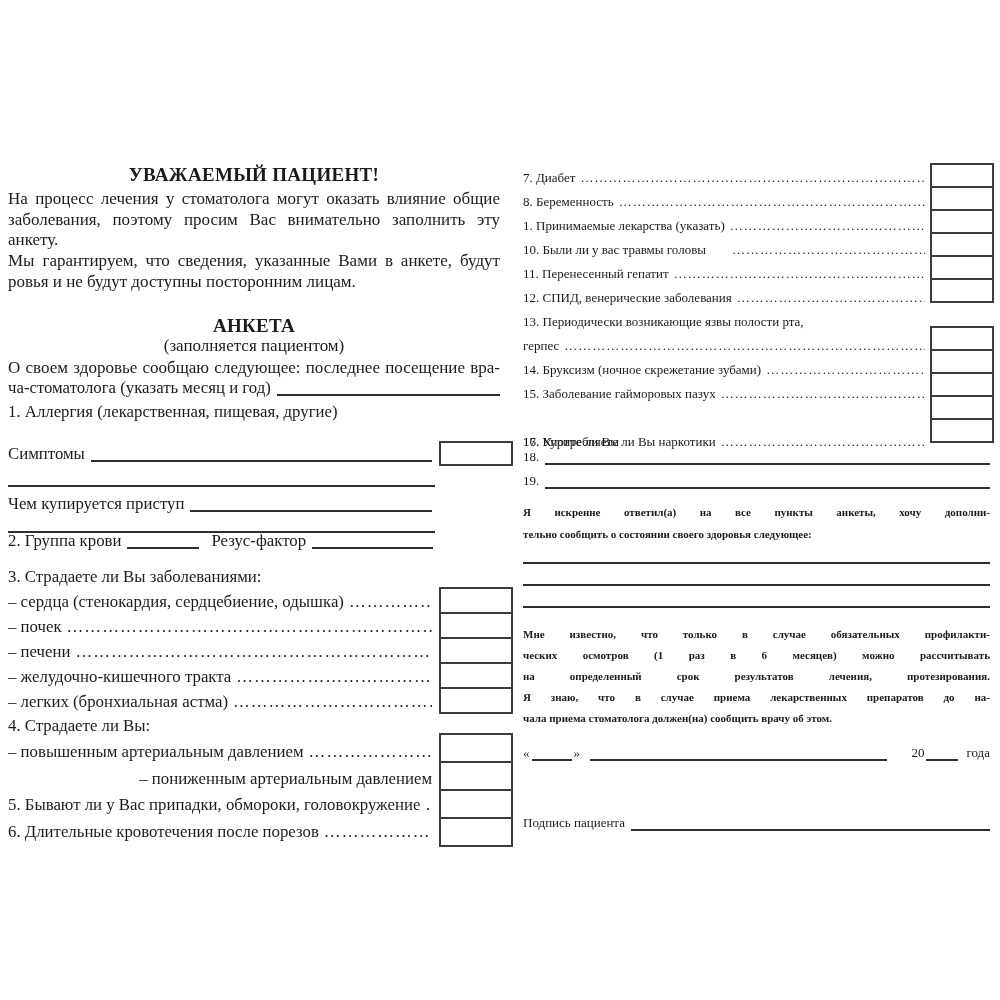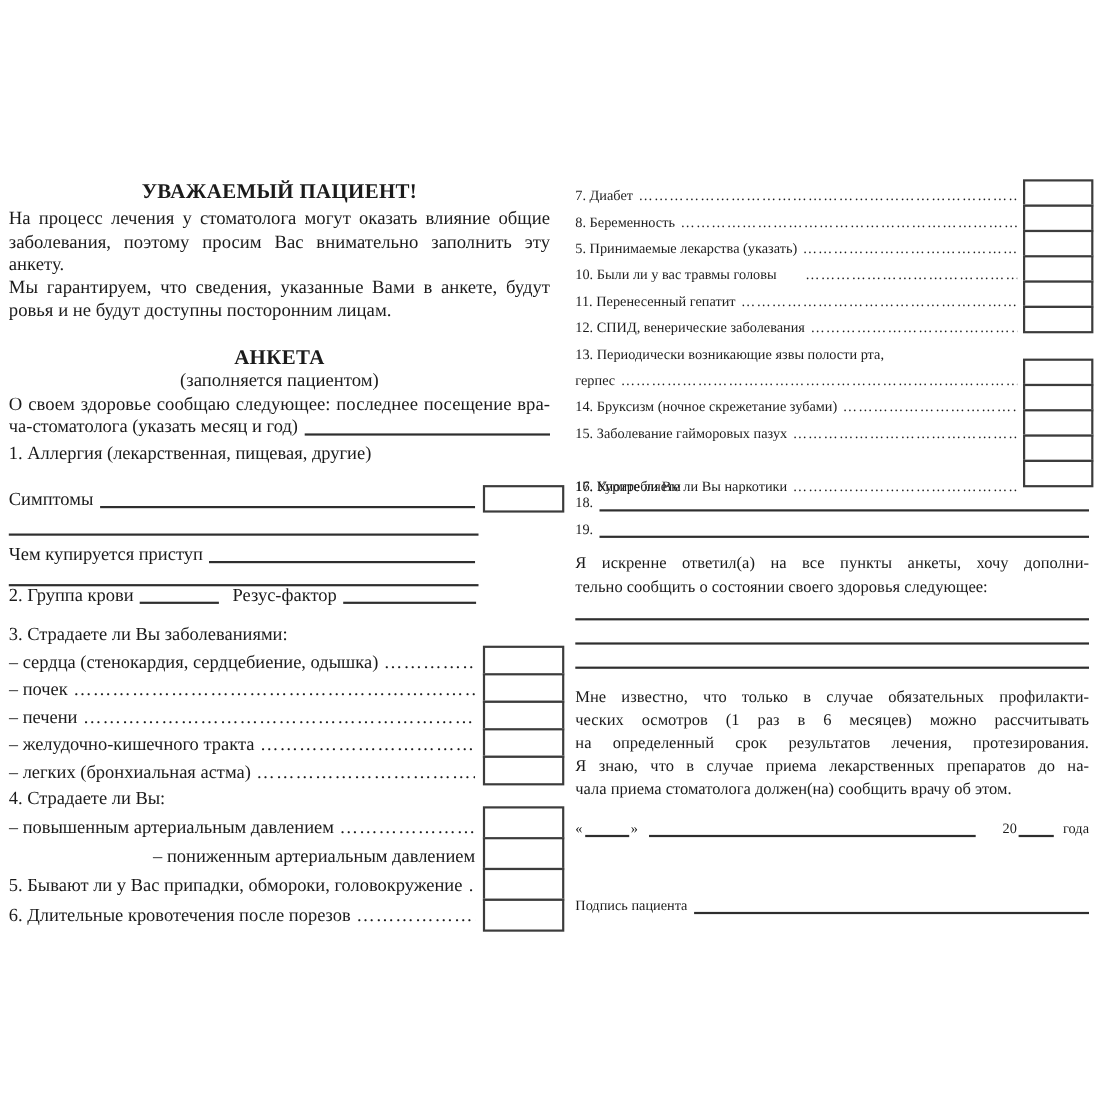--- a/index.html
+++ b/index.html
@@ -19,21 +19,21 @@
   .abs{position:absolute;left:0;}
 
   
   .h-title{width:492px;text-align:center;font-weight:bold;font-size:19px;letter-spacing:.3px;white-space:nowrap;}
   .h-sub{width:492px;text-align:center;font-size:17px;white-space:nowrap;}
 
   
   .para{width:492px;font-size:17px;}
   .pline{height:20.5px;line-height:20.5px;white-space:nowrap;overflow:hidden;}
   .just{text-align:justify;text-align-last:justify;}
-  .rpara{width:467px;font-size:15px;}
+  .rpara{width:467px;font-size:11px;font-weight:bold;}
   .rpline{height:21px;line-height:21px;white-space:nowrap;overflow:hidden;}
   .hpline{height:21.5px;line-height:21.5px;white-space:nowrap;overflow:hidden;}
 
   
   .line{position:absolute;left:0;display:flex;align-items:flex-end;height:22px;overflow:hidden;}
   .line > span{line-height:22px;white-space:nowrap;}
   .lbl{flex:0 0 auto;}
   .fs-list{font-size:16.8px;}
   .fs-rlist{font-size:13px;}
   .dots{flex:1 1 0;overflow:hidden;margin-left:5px;letter-spacing:1px;color:#1d1d1d;}
@@ -177,21 +177,21 @@
     <div id="right-items">
         <div class="line fs-rlist" style="top: 167px; width: 402px;">
           <span class="lbl">7. Диабет</span>
           <span class="dots">…………………………………………………………………………………………………………</span>
         </div>
         <div class="line fs-rlist" style="top: 191px; width: 402px;">
           <span class="lbl">8. Беременность</span>
           <span class="dots">…………………………………………………………………………………………………………</span>
         </div>
         <div class="line fs-rlist" style="top: 215px; width: 402px;">
-          <span class="lbl">5. Принимаемые лекарства (указать)</span>
+          <span class="lbl">1. Принимаемые лекарства (указать)</span>
           <span class="dots">…………………………………………………………………………………………………………</span>
         </div>
         <div class="line fs-rlist" style="top: 239px; width: 402px; gap: 21px;">
           <span class="lbl">10. Были ли у вас травмы головы</span>
           <span class="dots">…………………………………………………………………………………………………………</span>
         </div>
         <div class="line fs-rlist" style="top: 263px; width: 402px;">
           <span class="lbl">11. Перенесенный гепатит</span>
           <span class="dots">…………………………………………………………………………………………………………</span>
         </div>

